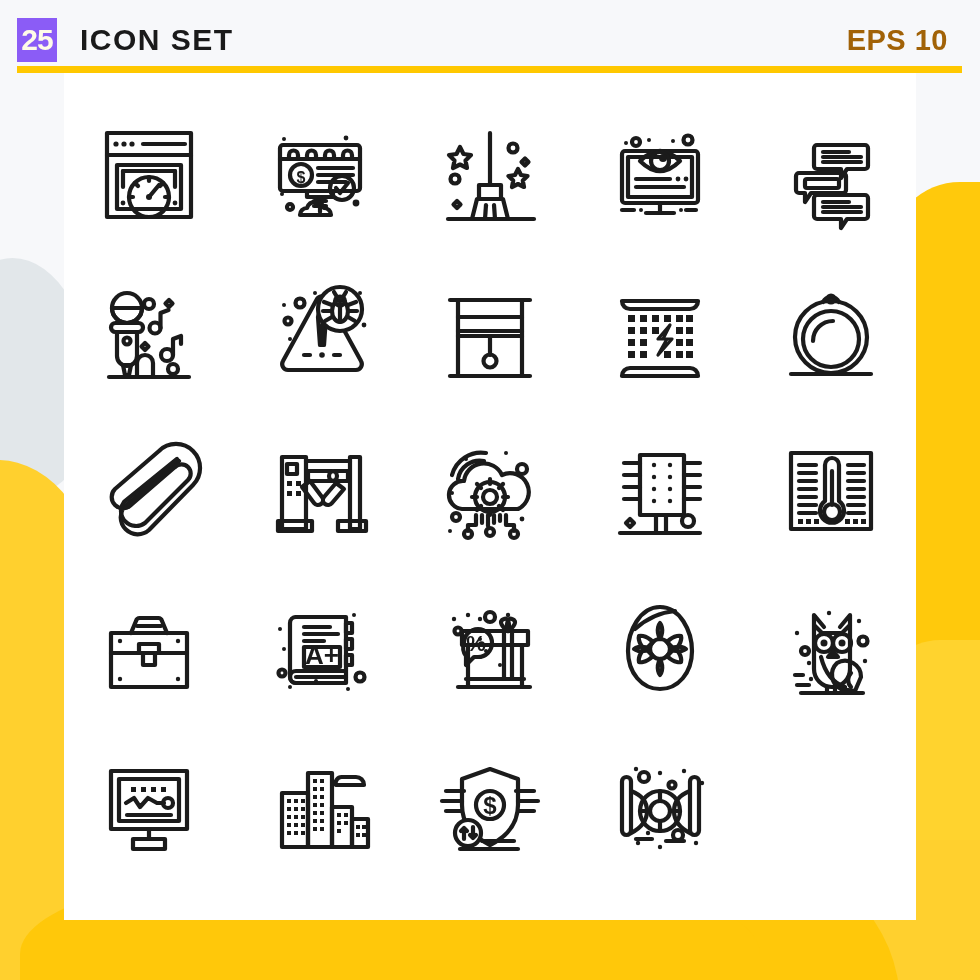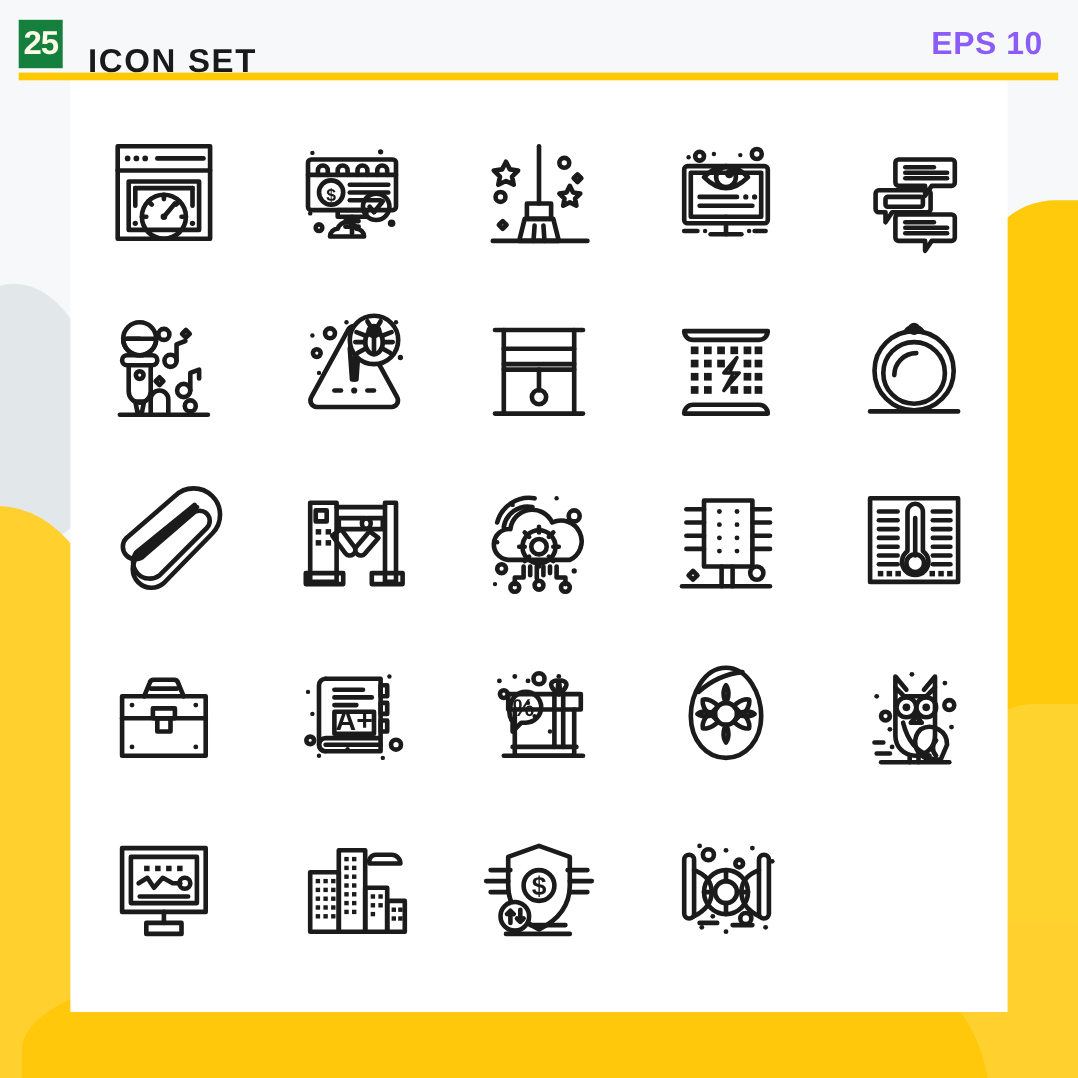--- a/index.html
+++ b/index.html
@@ -42,34 +42,33 @@
     left:880px;top:640px;width:210px;height:330px;
     background:#FFD32E;border-radius:60px 0 0 0;
   }
 
   
   .header{
     position:absolute;left:0;top:0;width:980px;height:72px;
   }
   .count-badge{
     position:absolute;left:17px;top:18px;width:40px;height:44px;
-    background:#15803d;color:#fffbe8;
+    background:#8b5cf6;color:#fffbe8;
     font-size:30px;font-weight:bold;line-height:44px;text-align:center;
     font-family:"Liberation Sans", sans-serif;
     letter-spacing:-1px;
   }
   .header-title{
     position:absolute;left:80px;top:23px;
     font-size:30px;font-weight:bold;color:#1a1a1a;
     letter-spacing:1.5px;
-    margin-top:16px;
   }
   .header-eps{
     position:absolute;right:32px;top:24px;
-    font-size:29px;font-weight:bold;color:#8b5cf6;
+    font-size:29px;font-weight:bold;color:#a16207;
     letter-spacing:0.5px;
   }
   .header-rule{
     position:absolute;left:17px;top:66px;width:945px;height:7px;
     background:#FFC800;
   }
 
   
   .card{
     position:absolute;left:64px;top:72px;width:852px;height:848px;

